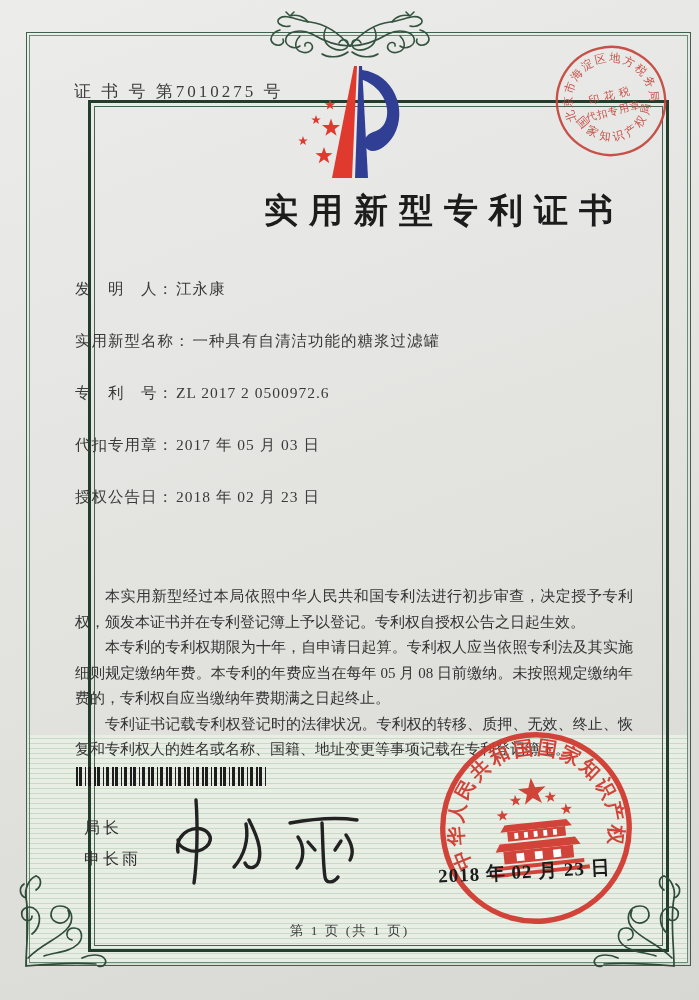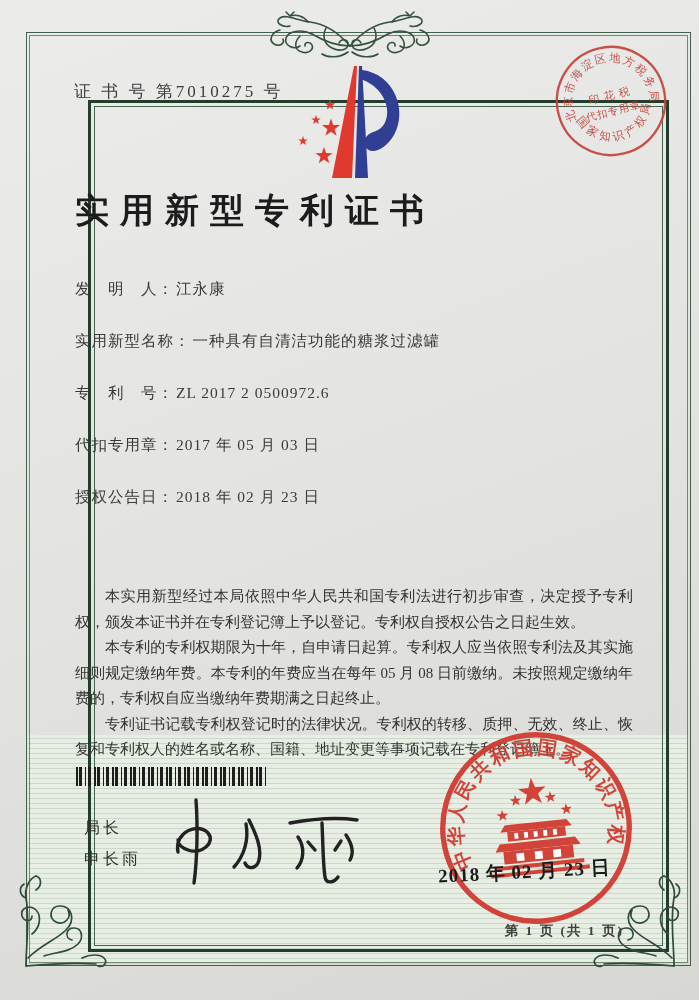--- a/index.html
+++ b/index.html
@@ -22,43 +22,43 @@
   .outer-frame::after{content:"";position:absolute;inset:2px;border:1px solid #6d8a77;}
   .inner-frame{
     position:absolute;top:100px;left:88px;right:30px;bottom:48px;
     border:3px solid #223d2c;z-index:1;pointer-events:none;
   }
   .inner-frame::after{content:"";position:absolute;inset:3px;border:1px solid #476450;}
   .ornament{z-index:2;pointer-events:none;}
   
   .cert-no{left:74px;top:80px;font-size:17px;letter-spacing:3px;color:#3d3d3d;z-index:3;}
   .logo{left:286px;top:64px;z-index:3;}
-  .title{left:75px;right:75px;top:188px;text-align:left;font-size:34px;font-weight:bold;
+  .title{left:75px;right:75px;top:188px;text-align:right;font-size:34px;font-weight:bold;
          letter-spacing:11px;color:#1c1c1c;z-index:3;}
   .fields{left:75px;top:278px;right:70px;z-index:3;}
   .frow{margin-bottom:31px;font-size:15.5px;line-height:21px;color:#3a3a3a;letter-spacing:1px;}
   .flabel{margin-right:2px;}
   .paras{left:75px;right:66px;top:584px;z-index:3;}
   .paras p{margin:0;text-indent:2em;font-size:15px;line-height:25.5px;text-align:justify;color:#333;}
   .barcode{left:76px;top:767px;width:190px;height:19px;z-index:3;
     background:repeating-linear-gradient(90deg,
       #1d1d1d 0 2px, rgba(0,0,0,0) 2px 3px,
       #1d1d1d 3px 6px, rgba(0,0,0,0) 6px 9px,
       #1d1d1d 9px 10px, rgba(0,0,0,0) 10px 12px,
       #1d1d1d 12px 15px, rgba(0,0,0,0) 15px 18px);
   }
   .signer{left:84px;top:812px;z-index:3;font-family:"Liberation Sans", sans-serif;
           font-size:16px;color:#2f2f2f;letter-spacing:3px;line-height:31px;}
   .signature{left:150px;top:790px;z-index:4;}
   .tax-stamp{left:552px;top:42px;z-index:3;transform:rotate(-14deg);opacity:.92;}
   .big-seal{left:434px;top:726px;z-index:3;transform:rotate(-6deg);opacity:.95;}
   .seal-date{left:438px;top:858px;width:215px;z-index:5;font-size:19px;font-weight:bold;
              color:#1b1b1b;letter-spacing:1px;transform:rotate(-3deg);white-space:nowrap;}
-  .footer{left:75px;right:75px;top:922px;text-align:right;font-size:13.5px;letter-spacing:2px;
-          color:#3f3f3f;z-index:3;font-weight:bold;}
+  .footer{left:75px;right:75px;top:922px;text-align:center;font-size:13.5px;letter-spacing:2px;
+          color:#3f3f3f;z-index:3;}
 </style>
 </head>
 <body>
 
 <div class="guilloche-band"></div>
 
 <div class="outer-frame"></div>
 <div class="inner-frame"></div>
 
 <svg class="abs ornament" style="left:230px;top:6px;" width="240" height="54" viewBox="0 0 240 54">

